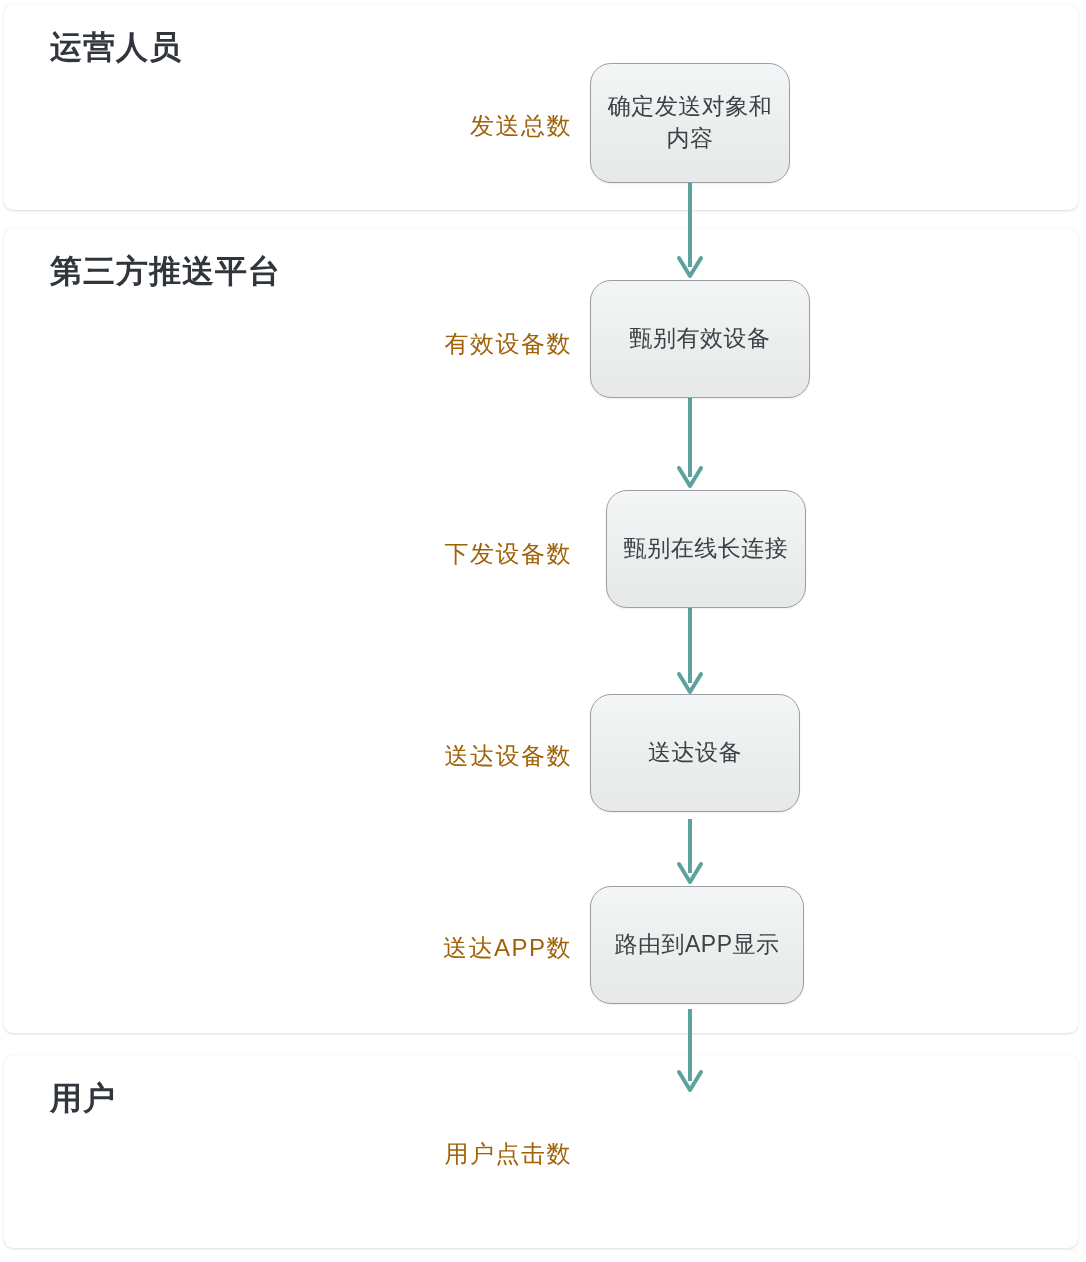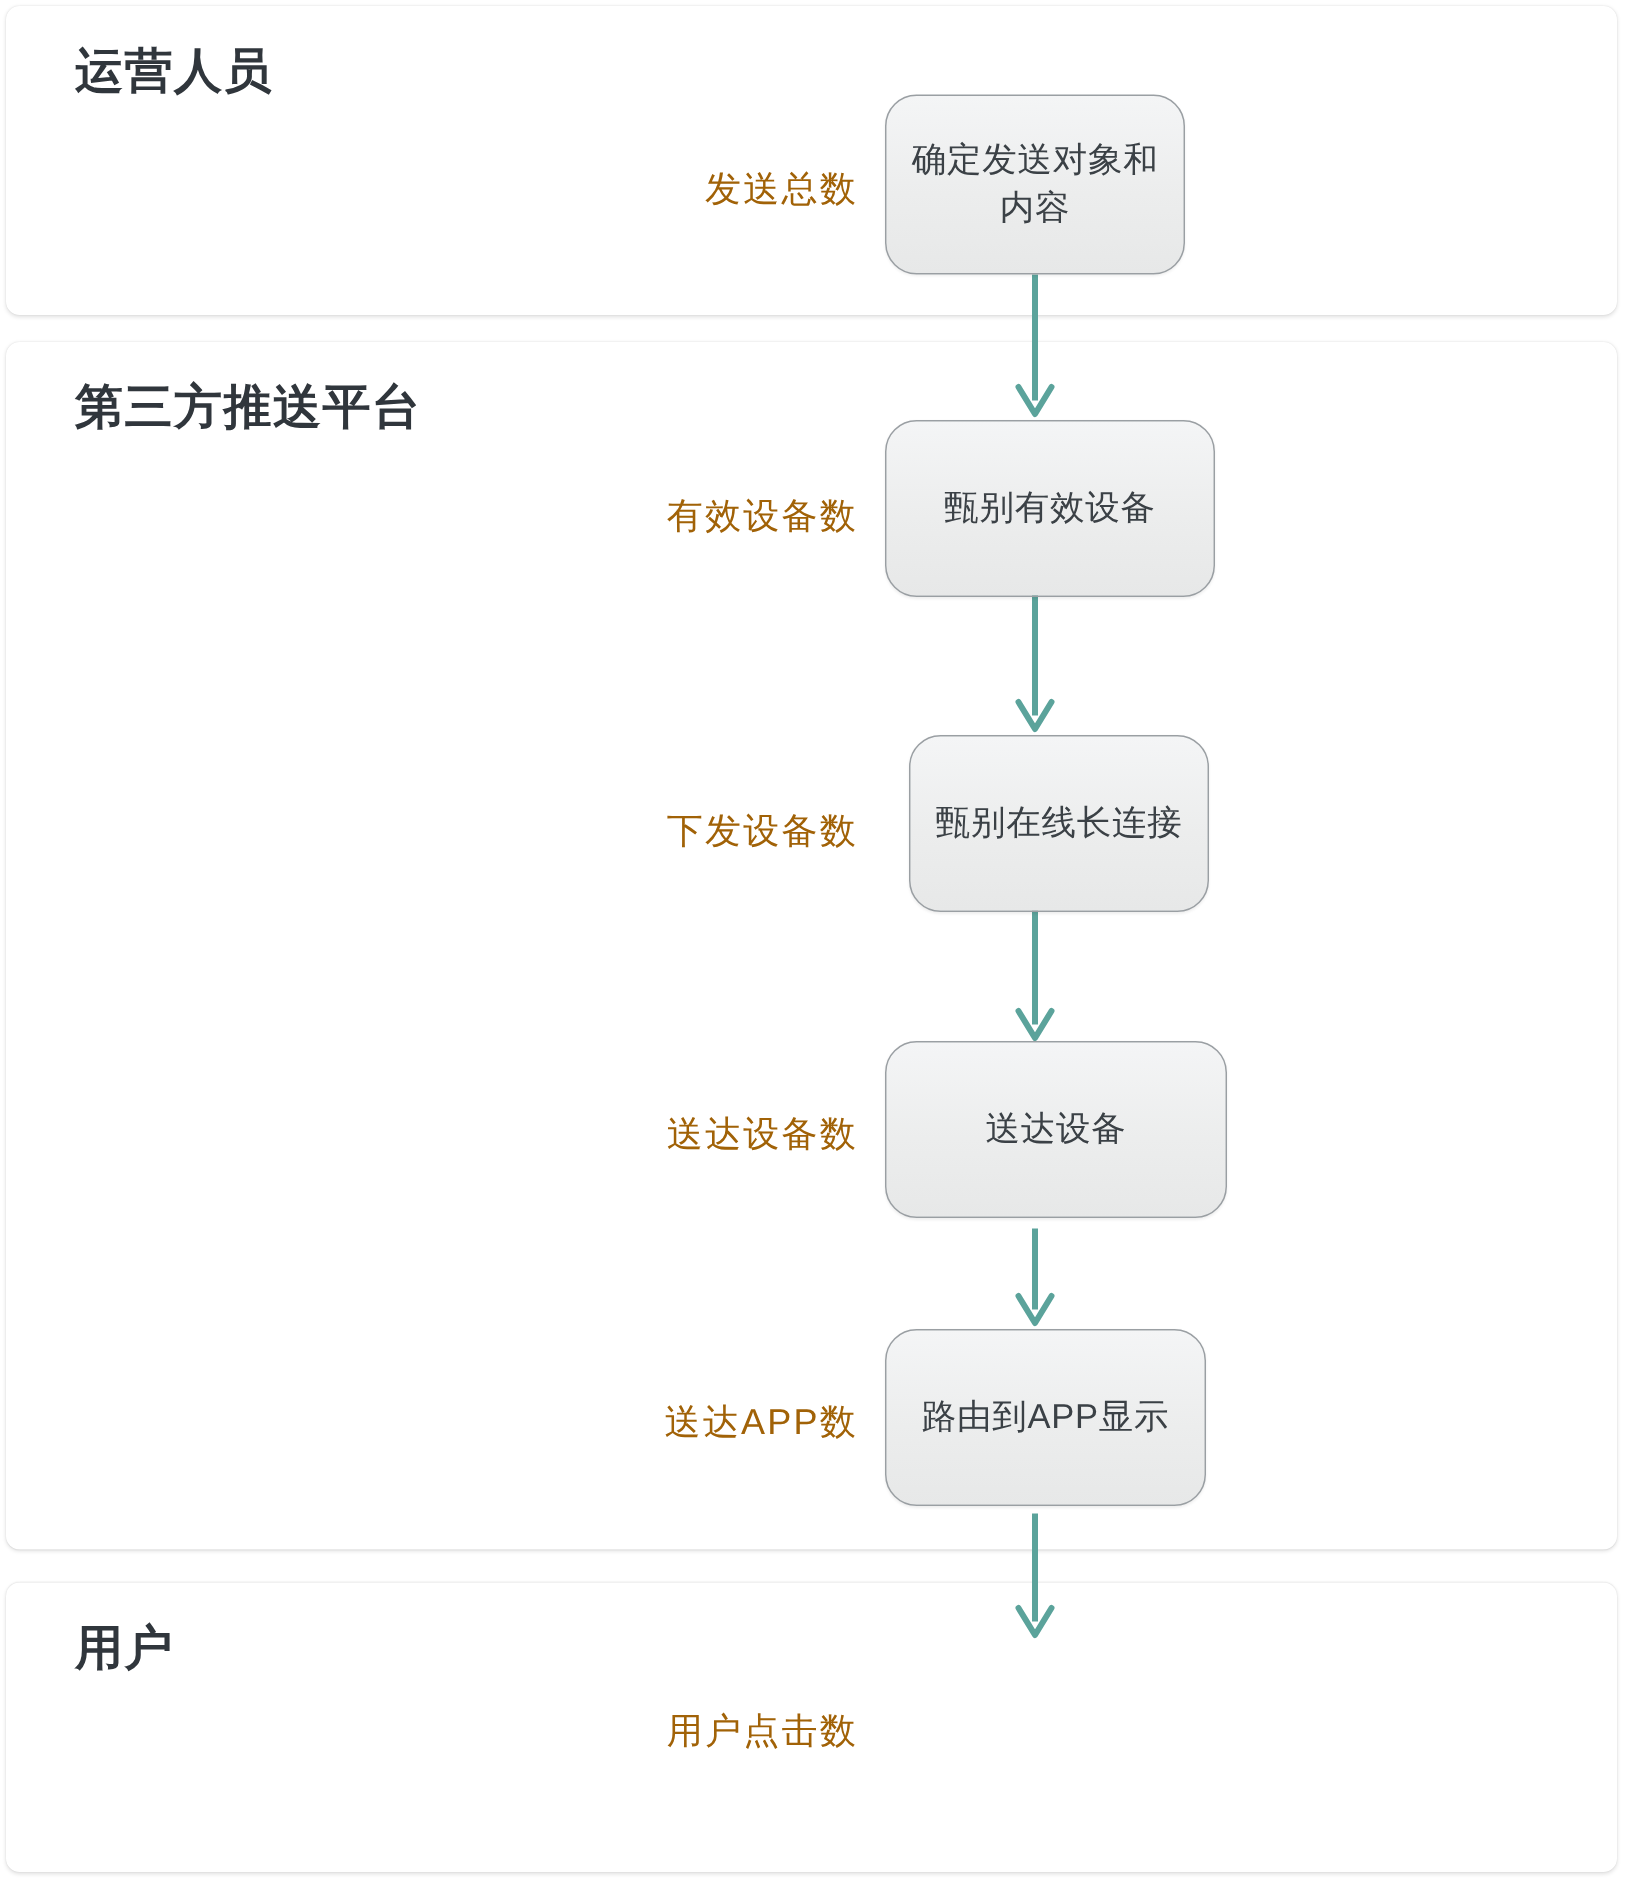--- a/index.html
+++ b/index.html
@@ -140,18 +140,18 @@
   <div class="metric" style="left:252px; top:740px;">送达设备数</div>
   <div class="metric" style="left:252px; top:932px;">送达APP数</div>
   <div class="metric" style="left:252px; top:1138px;">用户点击数</div>
 
   <div class="node" style="left:590px; top:63px; width:200px; height:120px;">确定发送对象和内容</div>
 
   <div class="node" style="left:590px; top:280px; width:220px; height:118px;">甄别有效设备</div>
 
   <div class="node" style="left:590px; top:490px; width:200px; height:118px;margin-left:16px;">甄别在线长连接</div>
 
-  <div class="node" style="left:590px; top:694px; width:228px; height:118px;">送达设备</div>
+  <div class="node" style="left:590px; top:694px; width:210px; height:118px;">送达设备</div>
 
   <div class="node" style="left:590px; top:886px; width:214px; height:118px;">路由到APP显示</div>
 
 
 </div>
 
 </body></html>

